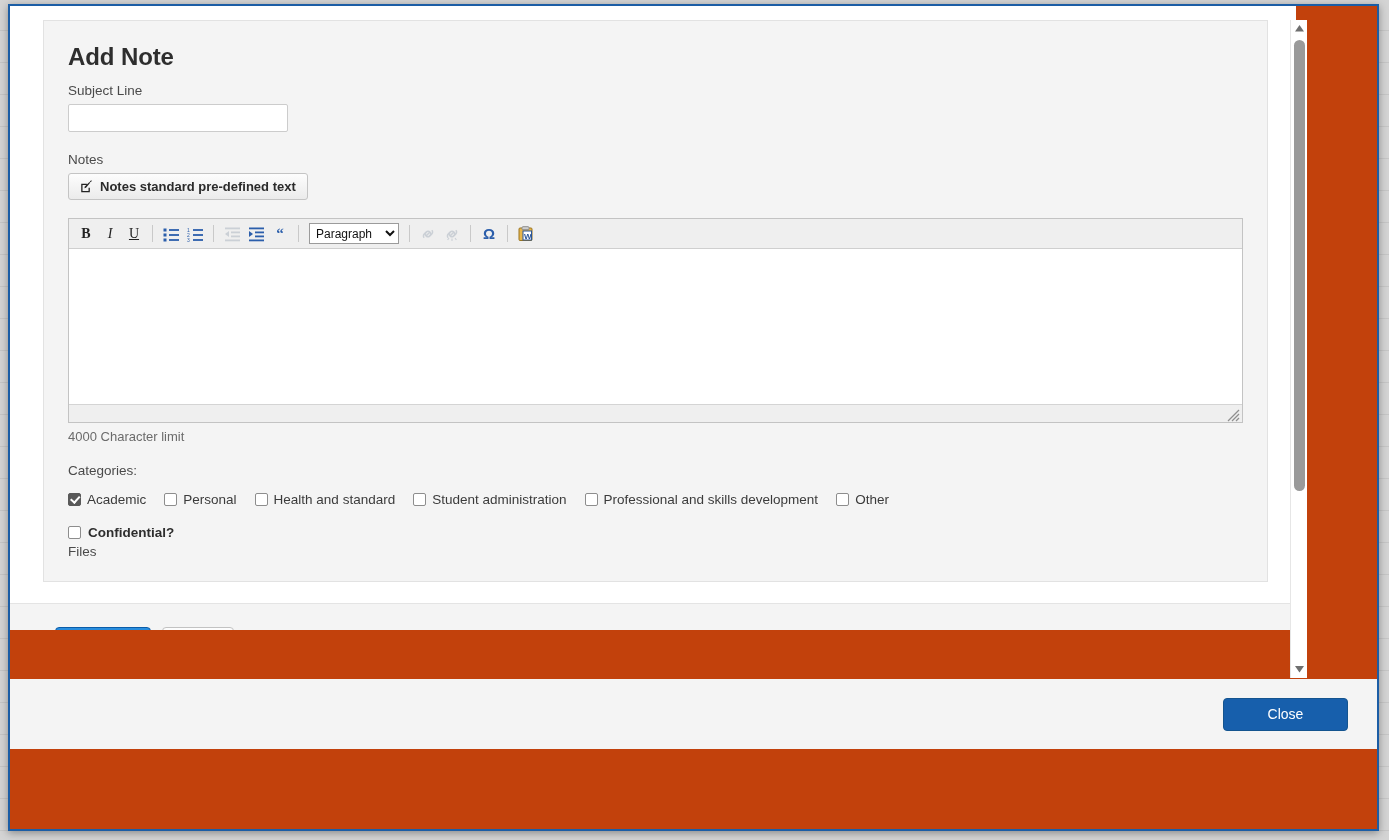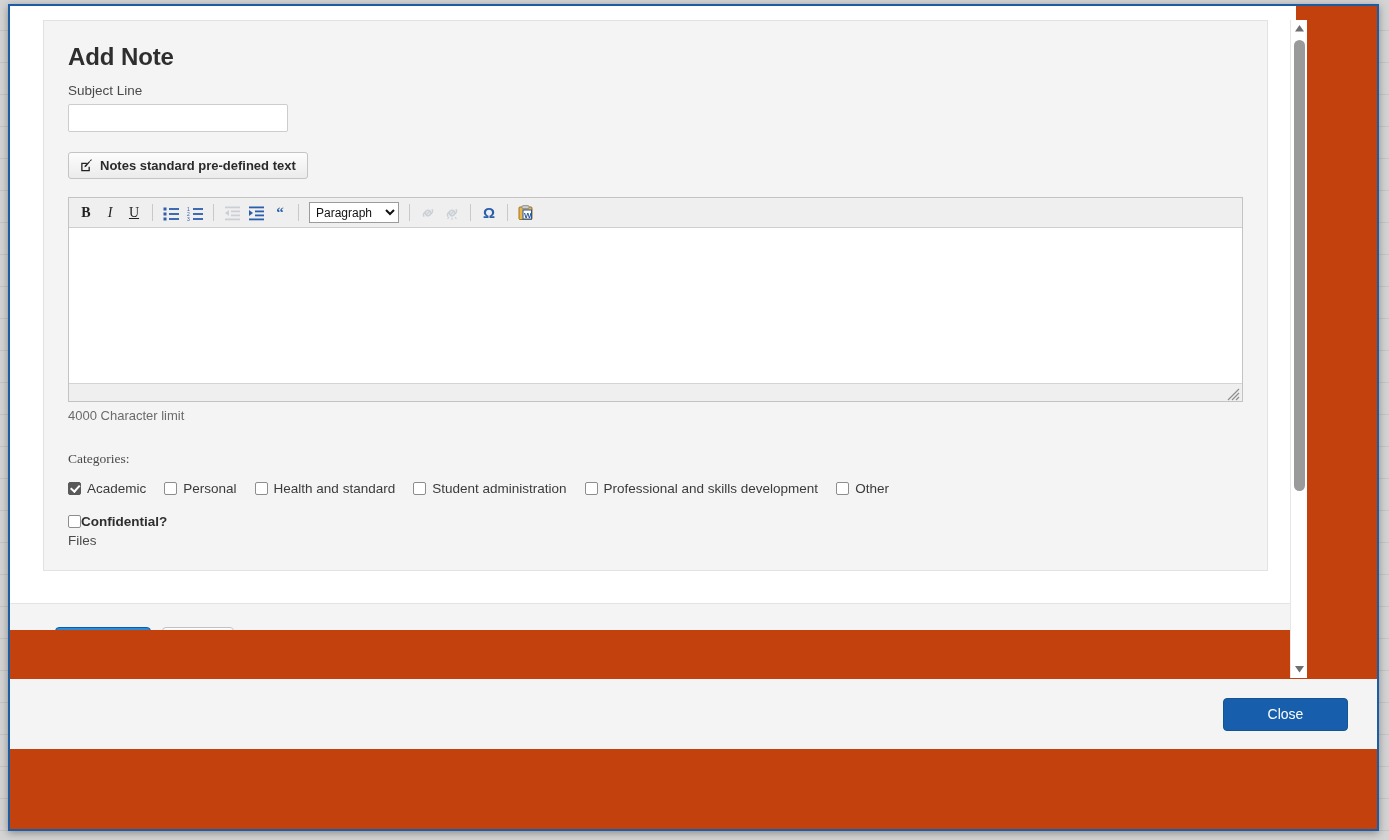--- a/index.html
+++ b/index.html
@@ -213,24 +213,23 @@
     width: 13px; height: 13px;
   }
 
   #char-limit {
     margin-top: 6px;
     font-size: 13px;
     color: #6b6b6b;
   }
 
   #categories-label {
-    margin-top: 28px;
+    margin-top: 19px;
     font-size: 13.5px;
     color: #4a4a4a;
-    font-family: Liberation Serif, serif;
   }
 
   #category-list {
     display: flex;
     align-items: center;
     gap: 18px;
     margin-top: 14px;
     flex-wrap: wrap;
   }
   .cb-item {
@@ -260,20 +259,21 @@
     width: 3.5px; height: 7px;
     border: solid #ffffff;
     border-width: 0 2px 2px 0;
     transform: rotate(42deg) translate(-0.5px,-1px);
   }
 
   #confidential-row {
     margin-top: 18px;
     display: flex;
     align-items: center;
+    gap: 7px;
   }
   #confidential-label {
     font-size: 13.5px;
     font-weight: bold;
     color: #2e2e2e;
     cursor: pointer;
   }
 
   #files-label {
     margin-top: 4px;
@@ -422,20 +422,21 @@
 
       <div id="form-panel">
 
         <h2 id="add-note-heading">Add Note</h2>
 
         <div class="field-label">Subject Line</div>
         <input id="subject-input" type="text" placeholder="" style="">
 
         <div class="spacer-20"></div>
 
+        <div class="field-label">Notes</div>
 
         <button id="insert-text-btn">
           <span>
             <svg width="13" height="13" viewBox="0 0 16 16">
               <path d="M1.5 4.5 h7 v1.6 h-5.4 v7.4 h7.4 v-4.1 h1.6 v5.7 h-10.6 z" fill="#222"></path>
               <path d="M14.6 1.2 l-0.9 -0.9 -1.7 1.7 0.9 0.9 z" fill="#222"></path>
               <path d="M12.5 3.3 l-0.9 -0.9 -5.6 5.6 -0.6 2 2 -0.6 z" fill="#222"></path>
             </svg>
           </span>
           <span>Notes standard pre-defined text</span>

